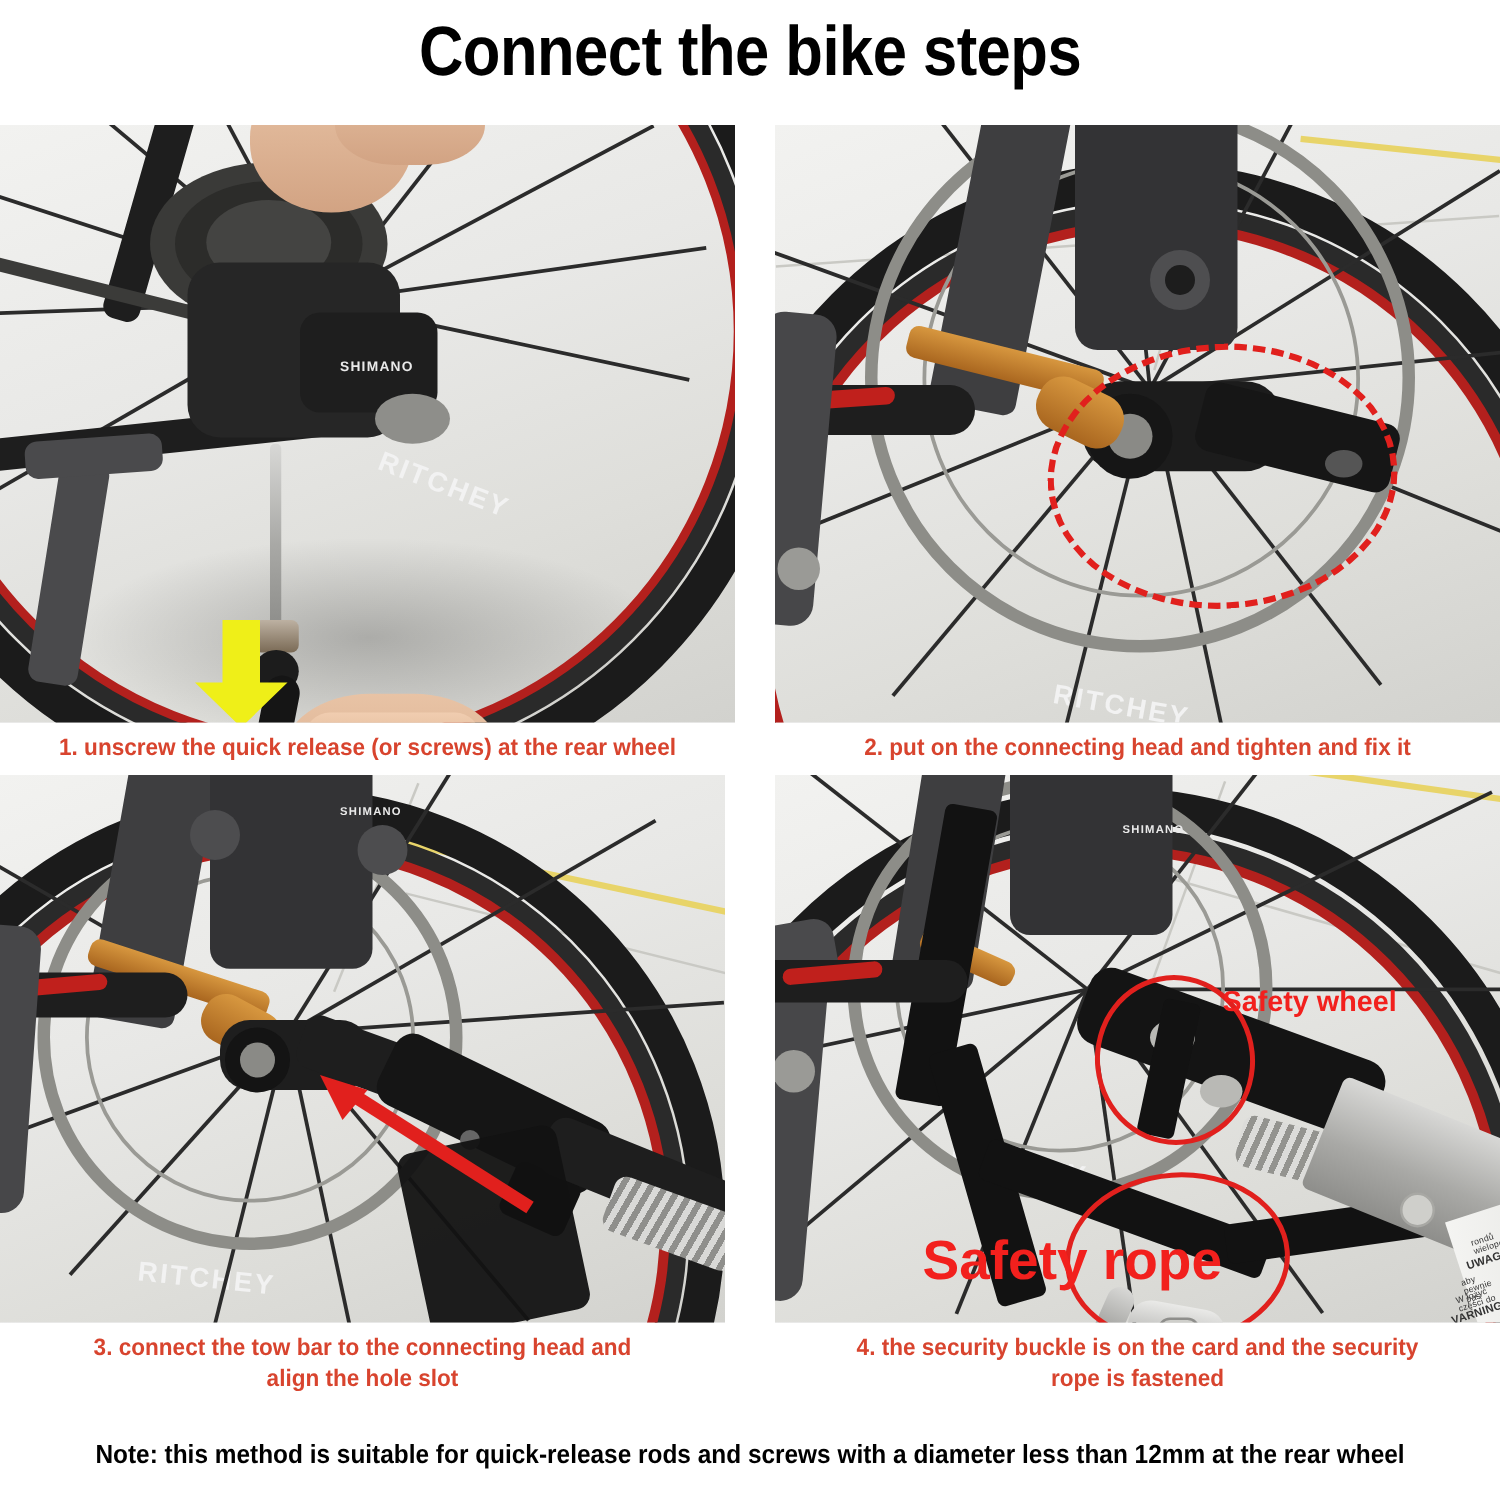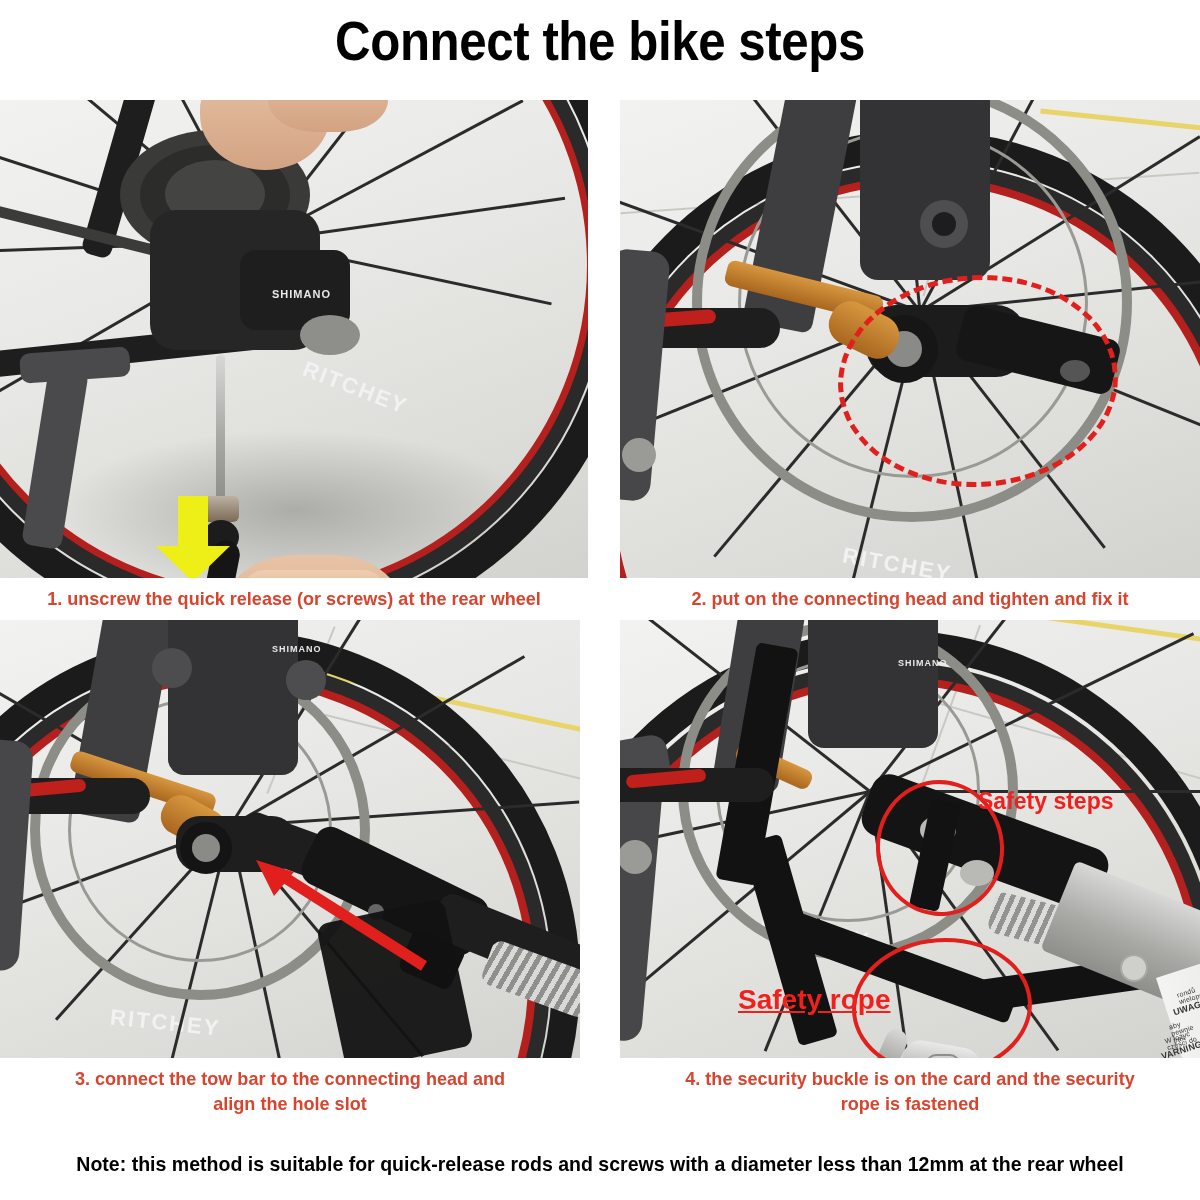--- a/index.html
+++ b/index.html
@@ -98,21 +98,21 @@
   }
   .solid-ellipse {
     position:absolute; border:4px solid #e1201d; border-radius:50%;
   }
   .annot {
     position:absolute; color:#f2201d; font-weight:bold;
     font-family:"Liberation Sans","DejaVu Sans",sans-serif;
     white-space:nowrap;
   }
   .annot-buckle { font-size:23px; }
-  .annot-rope { font-size:28px;text-decoration:underline; }
+  .annot-rope { font-size:44px; }
 
   .label-plate {
     position:absolute;
     background:linear-gradient(100deg,#f4f4f2,#e2e2de);
     transform: rotate(-18deg); transform-origin: left top;
   }
   .label-text {
     position:absolute; font-size:7px; color:#333;
     font-family:"Liberation Sans","DejaVu Sans",sans-serif;
     transform: rotate(-18deg); transform-origin:left top;
@@ -357,21 +357,21 @@
 
       <div class="tube-grey" style="left:-40px;top:120px;width:90px;height:60px;border-radius:16px;background:#4a4a4c;transform:rotate(-10deg);"></div>
       <div class="tube-grey" style="left:-30px;top:160px;width:62px;height:260px;border-radius:18px;background:#474749;transform:rotate(5deg);"></div>
       <div class="hub" style="left:-2px;top:220px;width:34px;height:34px;background:#9a9a96;"></div>
       <div class="tube" style="left:-36px;top:148px;width:190px;height:34px;border-radius:17px;"></div>
       <div style="position:absolute;left:6px;top:152px;width:80px;height:13px;background:#c0201c;border-radius:7px;transform:rotate(-5deg);"></div>
 
       <div class="solid-ellipse" style="left:256px;top:160px;width:128px;height:136px;transform:rotate(-6deg);"></div>
       <div class="solid-ellipse" style="left:232px;top:318px;width:180px;height:138px;transform:rotate(-4deg);"></div>
 
-      <div class="annot annot-buckle" style="left:358px;top:168px;">Safety steps</div>
+      <div class="annot annot-buckle" style="left:358px;top:168px;">Safety wheel</div>
       <div class="annot annot-rope" style="left:118px;top:364px;">Safety rope</div>
     </div>
   </div>
 
   <div class="cap" id="cap1">
     <div>1. unscrew the quick release (or screws) at the rear wheel</div>
   </div>
   <div class="cap" id="cap2">
     <div>2. put on the connecting head and tighten and fix it</div>
   </div>

